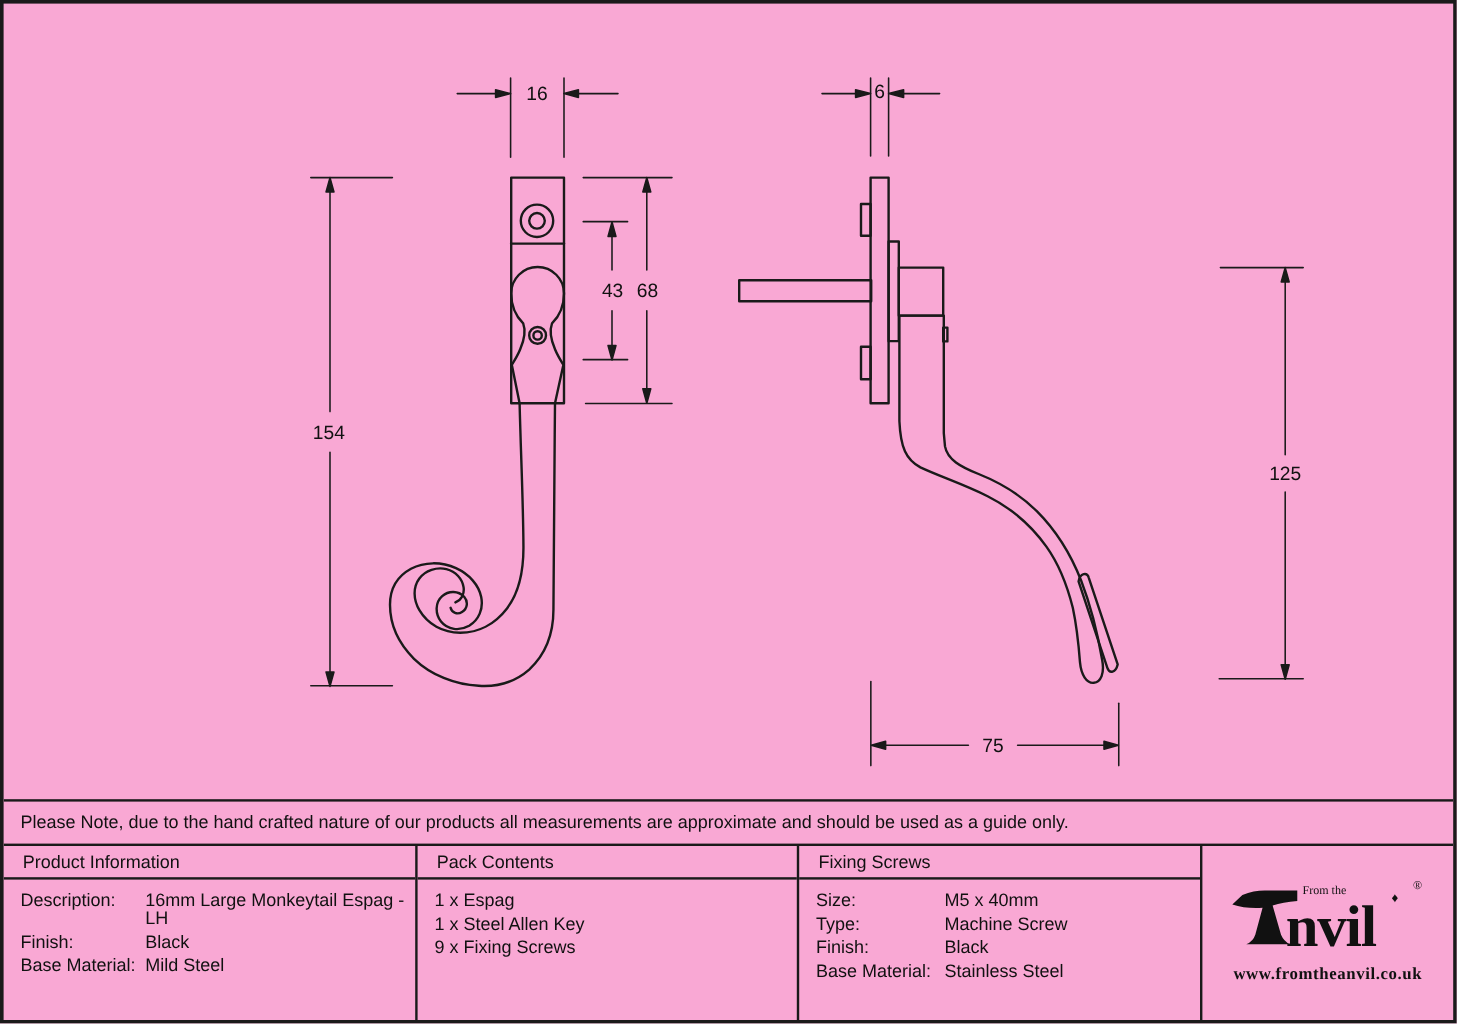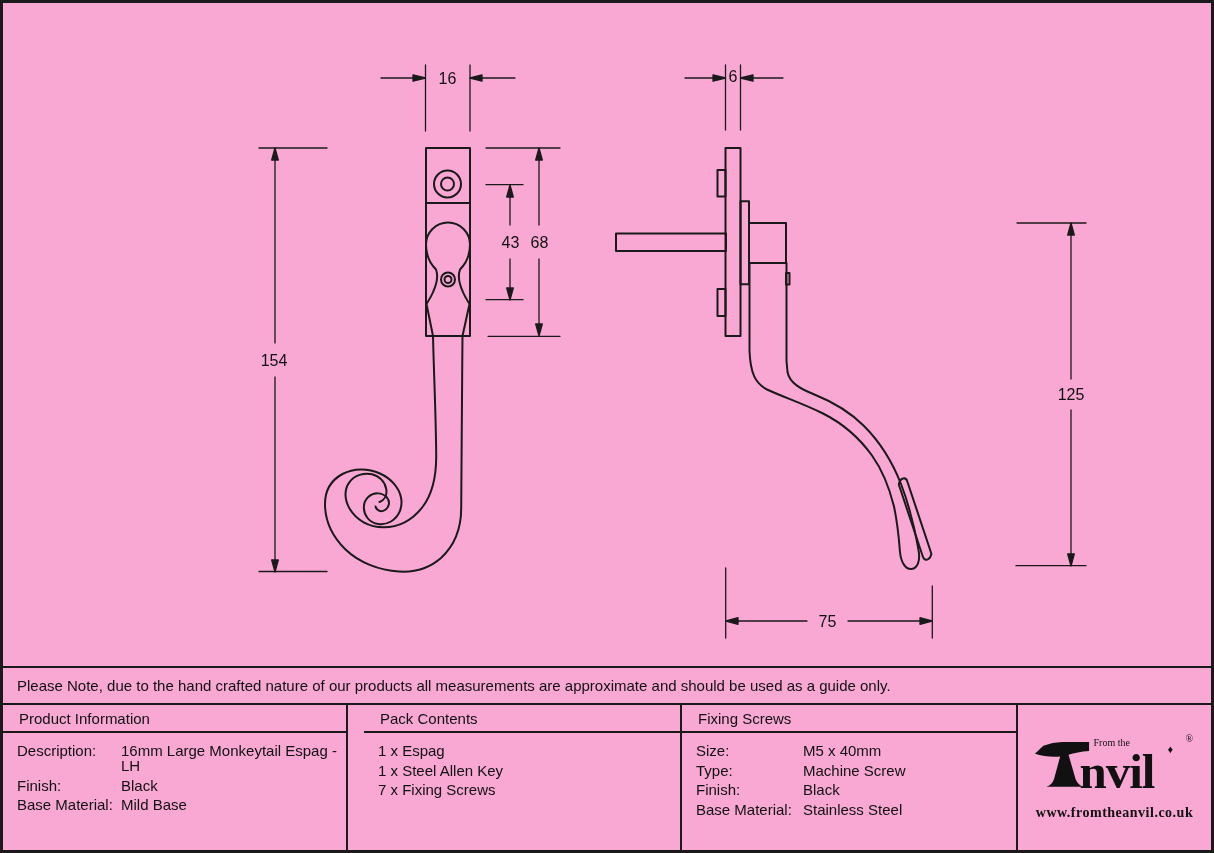--- a/index.html
+++ b/index.html
@@ -28,21 +28,21 @@
   .note-bar{
     height:35px;flex:none;
     border-bottom:2px solid #1a1a1a;
     display:flex;align-items:center;
     padding-left:14px;
     font-size:15px;
   }
   .tbl{flex:1;display:flex;align-items:stretch;}
   .col{flex:none;border-right:2px solid #1a1a1a;display:flex;flex-direction:column;}
   .col.c1{width:343px;}
-  .col.c2{width:316px;margin-left:16px;}
+  .col.c2{width:316px;}
   .col.c3{width:334px;}
   .hdr{
     height:26px;flex:none;
     border-bottom:2px solid #1a1a1a;
     display:flex;align-items:center;
     padding-left:16px;
     font-size:15px;
   }
   .rows{padding:10px 0 0 14px;font-size:15px;}
   .row{margin-bottom:4.5px;line-height:15px;display:flex;}
@@ -237,36 +237,36 @@
           <div class="row">
             <span class="lbl">Description:</span>
             <span class="val">16mm Large Monkeytail Espag - LH</span>
           </div>
           <div class="row">
             <span class="lbl">Finish:</span>
             <span class="val">Black</span>
           </div>
           <div class="row">
             <span class="lbl">Base Material:</span>
-            <span class="val">Mild Base</span>
+            <span class="val">Mild Steel</span>
           </div>
         </div>
       </div>
 
       <div class="col c2">
         <div class="hdr">Pack Contents</div>
         <div class="rows">
           <div class="row">
             <span>1 x Espag</span>
           </div>
           <div class="row">
             <span>1 x Steel Allen Key</span>
           </div>
           <div class="row">
-            <span>7 x Fixing Screws</span>
+            <span>9 x Fixing Screws</span>
           </div>
         </div>
       </div>
 
       <div class="col c3">
         <div class="hdr">Fixing Screws</div>
         <div class="rows">
           <div class="row">
             <span class="lbl">Size:</span>
             <span class="val">M5 x 40mm</span>

